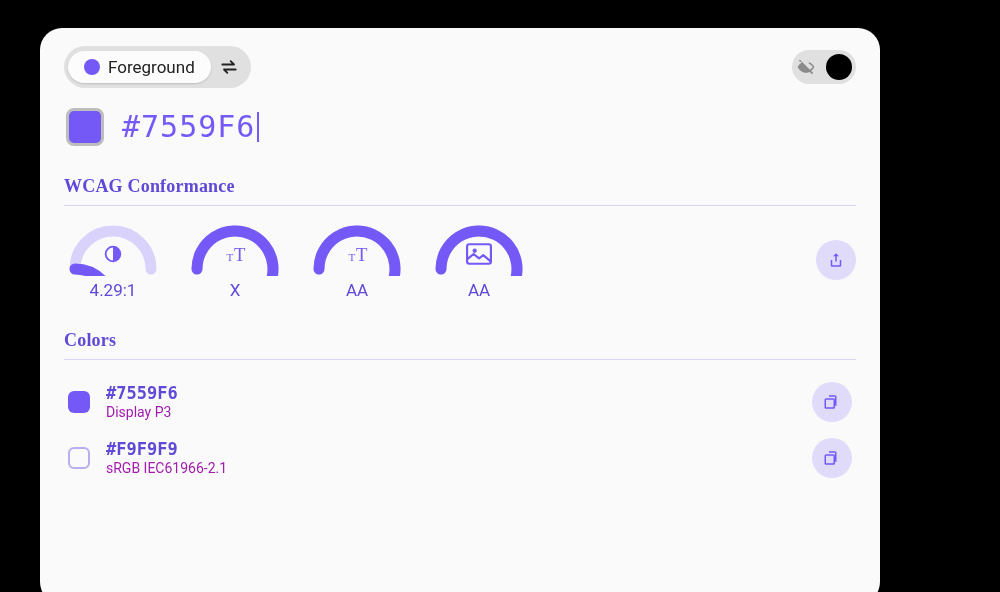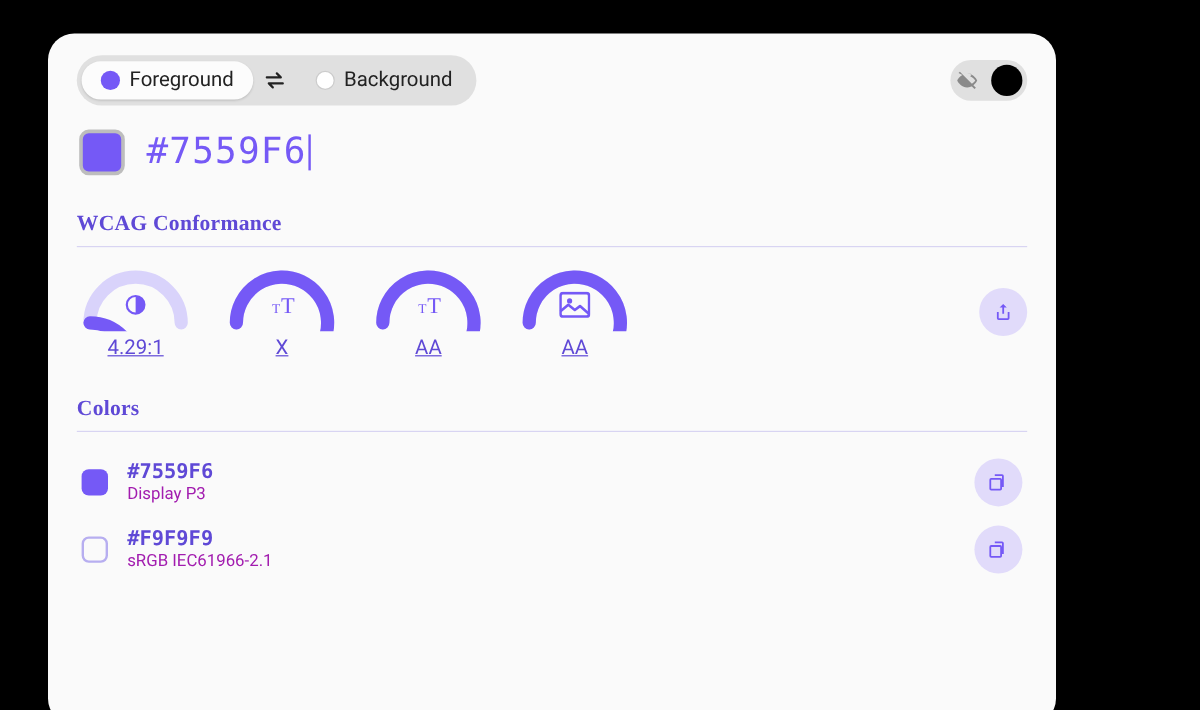--- a/index.html
+++ b/index.html
@@ -154,21 +154,20 @@
     right: 0;
     display:flex;
     justify-content:center;
     color: var(--accent);
   }
   .gauge-label {
     margin-top: 4px;
     font-size: 17px;
     color: var(--text-accent);
     text-align:center;
-    text-decoration:underline;
   }
   .round-action {
     width: 40px;
     height: 40px;
     border-radius: 50%;
     background: var(--accent-pale);
     display: flex;
     align-items: center;
     justify-content: center;
     cursor: pointer;
@@ -202,24 +201,20 @@
     <div class="segmented">
       <div class="seg-btn active">
         <span class="dot fg"></span>
         <span>Foreground</span>
       </div>
       <div class="swap-btn">
         <svg width="20" height="20" viewBox="0 0 24 24" fill="none" stroke="currentColor" stroke-width="2.2" stroke-linecap="round" stroke-linejoin="round">
           <path d="M4 9h14M14 5l4 4"></path>
           <path d="M20 15H6M10 19l-4-4"></path>
         </svg>
-      </div>
-      <div class="seg-btn">
-        <span class="dot bg"></span>
-        <span>Background</span>
       </div>
     </div>
     <div class="preview-toggle">
       <span class="eye">
         <svg width="20" height="20" viewBox="0 0 24 24" fill="currentColor">
           <path d="M12 5c5 0 9 4.5 10 7-1 2.5-5 7-10 7-1.5 0-2.9-.4-4.1-1l1.6-1.6c.8.3 1.6.5 2.5.5 3.7 0 7-3.4 8-4.9-.7-1.1-2.5-3.1-5.1-4.1l1.4-1.4C17.9 5.9 15 5 12 5zM3.3 4.7 4.7 3.3l16 16-1.4 1.4-3.1-3.1C14.9 18.5 13.5 19 12 19c-5 0-9-4.5-10-7 .6-1.5 2.4-4 5.2-5.5L3.3 4.7zM8.6 8l1.5 1.5A4 4 0 0 0 12 16c.5 0 1-.1 1.5-.3l1.5 1.5c-.9.5-1.9.8-3 .8-3.7 0-7-3.4-8-4.9.7-1.1 2.4-3.1 4.6-4.1z"></path>
         </svg>
       </span>
       <span class="knob"></span>
     </div>

